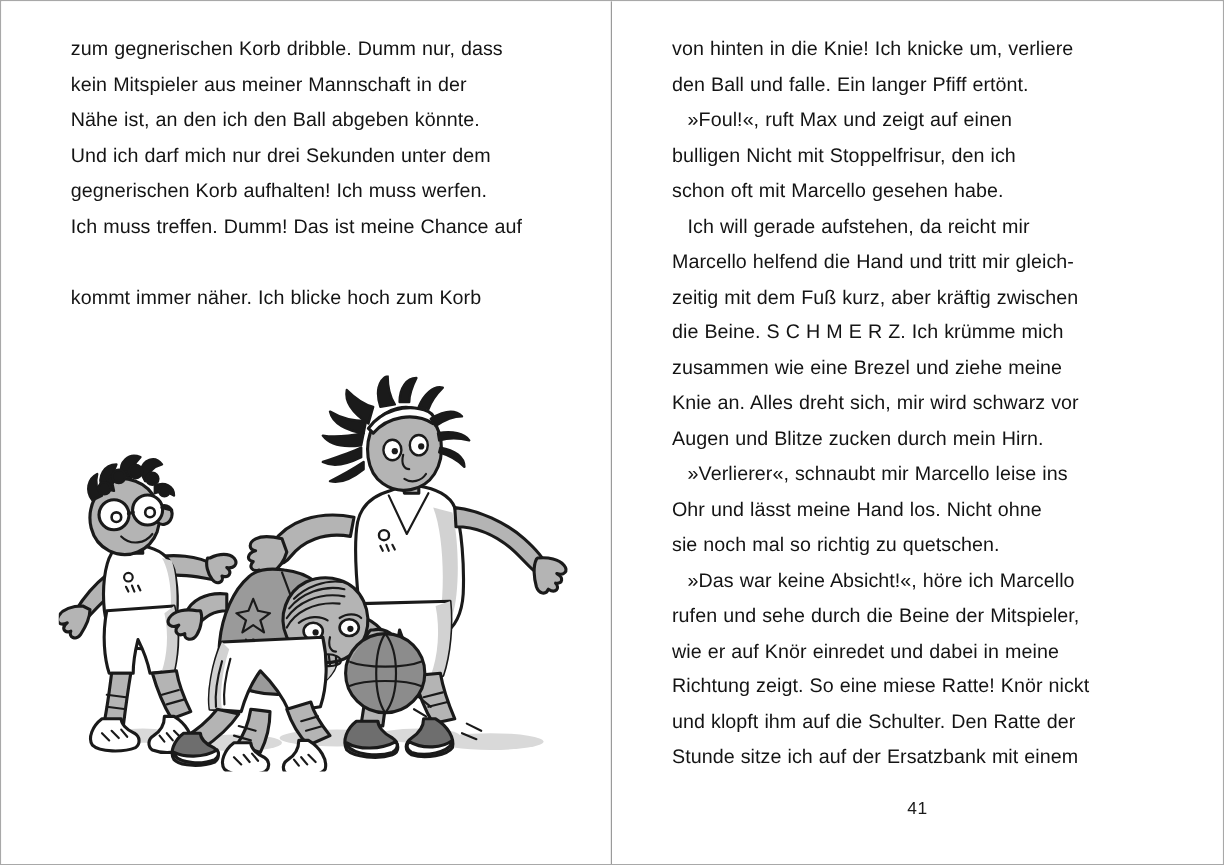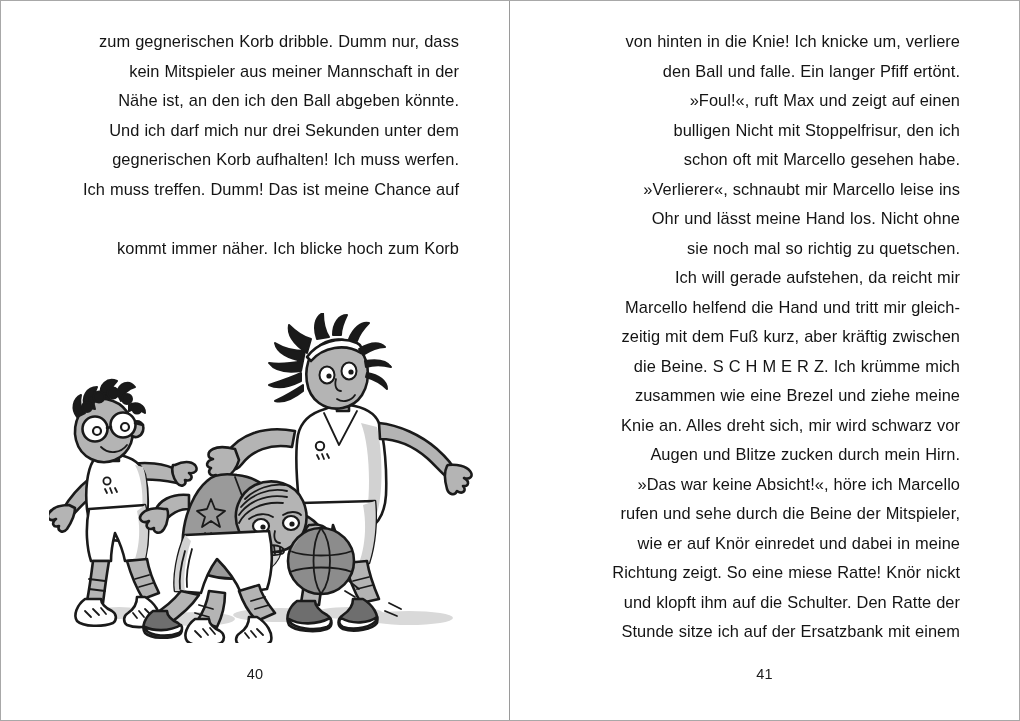--- a/index.html
+++ b/index.html
@@ -36,21 +36,20 @@
   }
   .text-block {
     position: absolute;
     top: 26px;
     width: 400px;
     font-size: 16.4px;
     line-height: 29.5px;
     color: #141414;
     letter-spacing: 0.05px;
     word-spacing: 0.4px;
-    text-align: right;
   }
   .page-left .text-block { left: 58px; }
   .page-right .text-block { left: 567px; }
   .page-right .text-block { left: 50px; }
   p.para {
     margin: 0;
   }
   p.para.indent {
     text-indent: 13px;
   }
@@ -370,55 +369,54 @@
           <path class="inkth" d="M208,316 L214,322 M202,318 L207,324 M196,320 L200,325"></path>
         </g>
 
         <g class="inkth">
           <path d="M300,268 L310,276 M296,278 L306,284"></path>
           <path d="M340,290 L352,296 M336,298 L348,303"></path>
         </g>
       </svg>
     </div>
 
-    <div class="page-number">40</div>
   </div>
 
   <div class="page page-right">
 
     <div class="text-block">
 
       <p class="para">
         <span>von hinten in die Knie! Ich knicke um, verliere</span><br>
         <span>den Ball und falle. Ein langer Pfiff ertönt.</span>
       </p>
 
       <p class="para indent">
         <span>»Foul!«, ruft Max und zeigt auf einen</span><br>
         <span>bulligen Nicht mit Stoppelfrisur, den ich</span><br>
         <span>schon oft mit Marcello gesehen habe.</span>
-      </p>
-
-      <p class="para indent">
-        <span>»Verlierer«, schnaubt mir Marcello leise ins</span><br>
-        <span>Ohr und lässt meine Hand los. Nicht ohne</span><br>
-        <span>sie noch mal so richtig zu quetschen.</span>
       </p>
 
       <p class="para indent">
         <span>Ich will gerade aufstehen, da reicht mir</span><br>
         <span>Marcello helfend die Hand und tritt mir gleich-</span><br>
         <span>zeitig mit dem Fuß kurz, aber kräftig zwischen</span><br>
         <span>die Beine. S C H M E R Z. Ich krümme mich</span><br>
         <span>zusammen wie eine Brezel und ziehe meine</span><br>
         <span>Knie an. Alles dreht sich, mir wird schwarz vor</span><br>
         <span>Augen und Blitze zucken durch mein Hirn.</span>
       </p>
 
       <p class="para indent">
+        <span>»Verlierer«, schnaubt mir Marcello leise ins</span><br>
+        <span>Ohr und lässt meine Hand los. Nicht ohne</span><br>
+        <span>sie noch mal so richtig zu quetschen.</span>
+      </p>
+
+      <p class="para indent">
         <span>»Das war keine Absicht!«, höre ich Marcello</span><br>
         <span>rufen und sehe durch die Beine der Mitspieler,</span><br>
         <span>wie er auf Knör einredet und dabei in meine</span><br>
         <span>Richtung zeigt. So eine miese Ratte! Knör nickt</span><br>
         <span>und klopft ihm auf die Schulter. Den Ratte der</span><br>
         <span>Stunde sitze ich auf der Ersatzbank mit einem</span>
       </p>
 
     </div>
 

